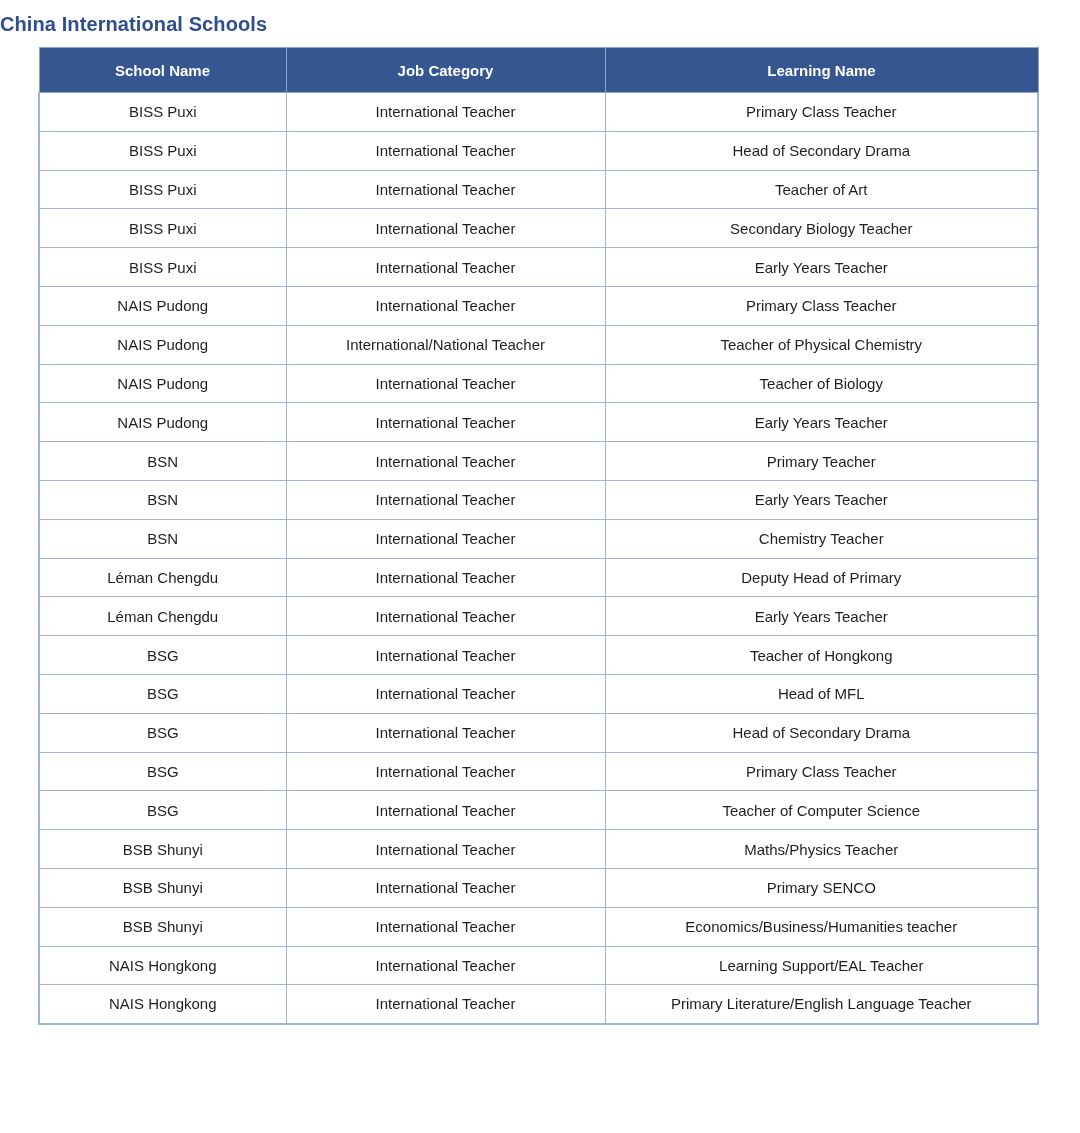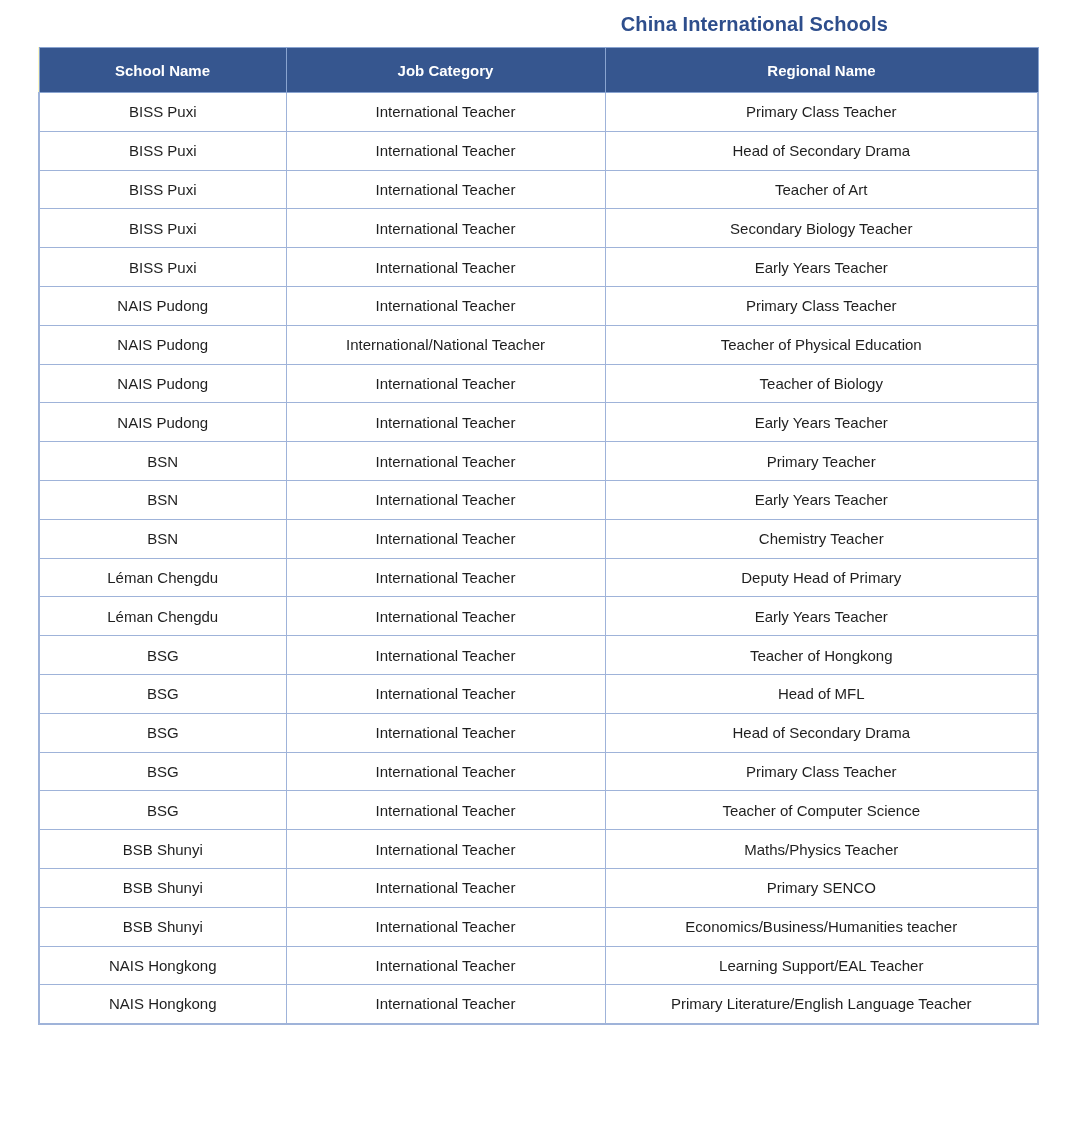--- a/index.html
+++ b/index.html
@@ -18,21 +18,21 @@
     width: 1080px;
     height: 1133px;
     box-sizing: border-box;
     overflow: hidden;
   }
   .page-title {
     position: absolute;
     top: 12px;
     left: 0;
     width: 888px;
-    text-align: right;
+    text-align: left;
     font-size: 20px;
     font-weight: bold;
     color: #2e4e8c;
     letter-spacing: 0.1px;
     line-height: 24px;
   }
   .table-wrap {
     position: absolute;
     left: 38px;
     top: 47px;
@@ -96,21 +96,21 @@
     <table class="jobs">
       <colgroup>
         <col class="c-school">
         <col class="c-cat">
         <col class="c-pos">
       </colgroup>
       <thead>
         <tr>
           <th>School Name</th>
           <th>Job Category</th>
-          <th>Regional Name</th>
+          <th>Learning Name</th>
         </tr>
       </thead>
       <tbody id="jobs-body">
           <tr>
             <td>BISS Puxi</td>
             <td>International Teacher</td>
             <td>Primary Class Teacher</td>
           </tr>
           <tr>
             <td>BISS Puxi</td>
@@ -133,21 +133,21 @@
             <td>Early Years Teacher</td>
           </tr>
           <tr>
             <td>NAIS Pudong</td>
             <td>International Teacher</td>
             <td>Primary Class Teacher</td>
           </tr>
           <tr>
             <td>NAIS Pudong</td>
             <td>International/National Teacher</td>
-            <td>Teacher of Physical Education</td>
+            <td>Teacher of Physical Chemistry</td>
           </tr>
           <tr>
             <td>NAIS Pudong</td>
             <td>International Teacher</td>
             <td>Teacher of Biology</td>
           </tr>
           <tr>
             <td>NAIS Pudong</td>
             <td>International Teacher</td>
             <td>Early Years Teacher</td>

